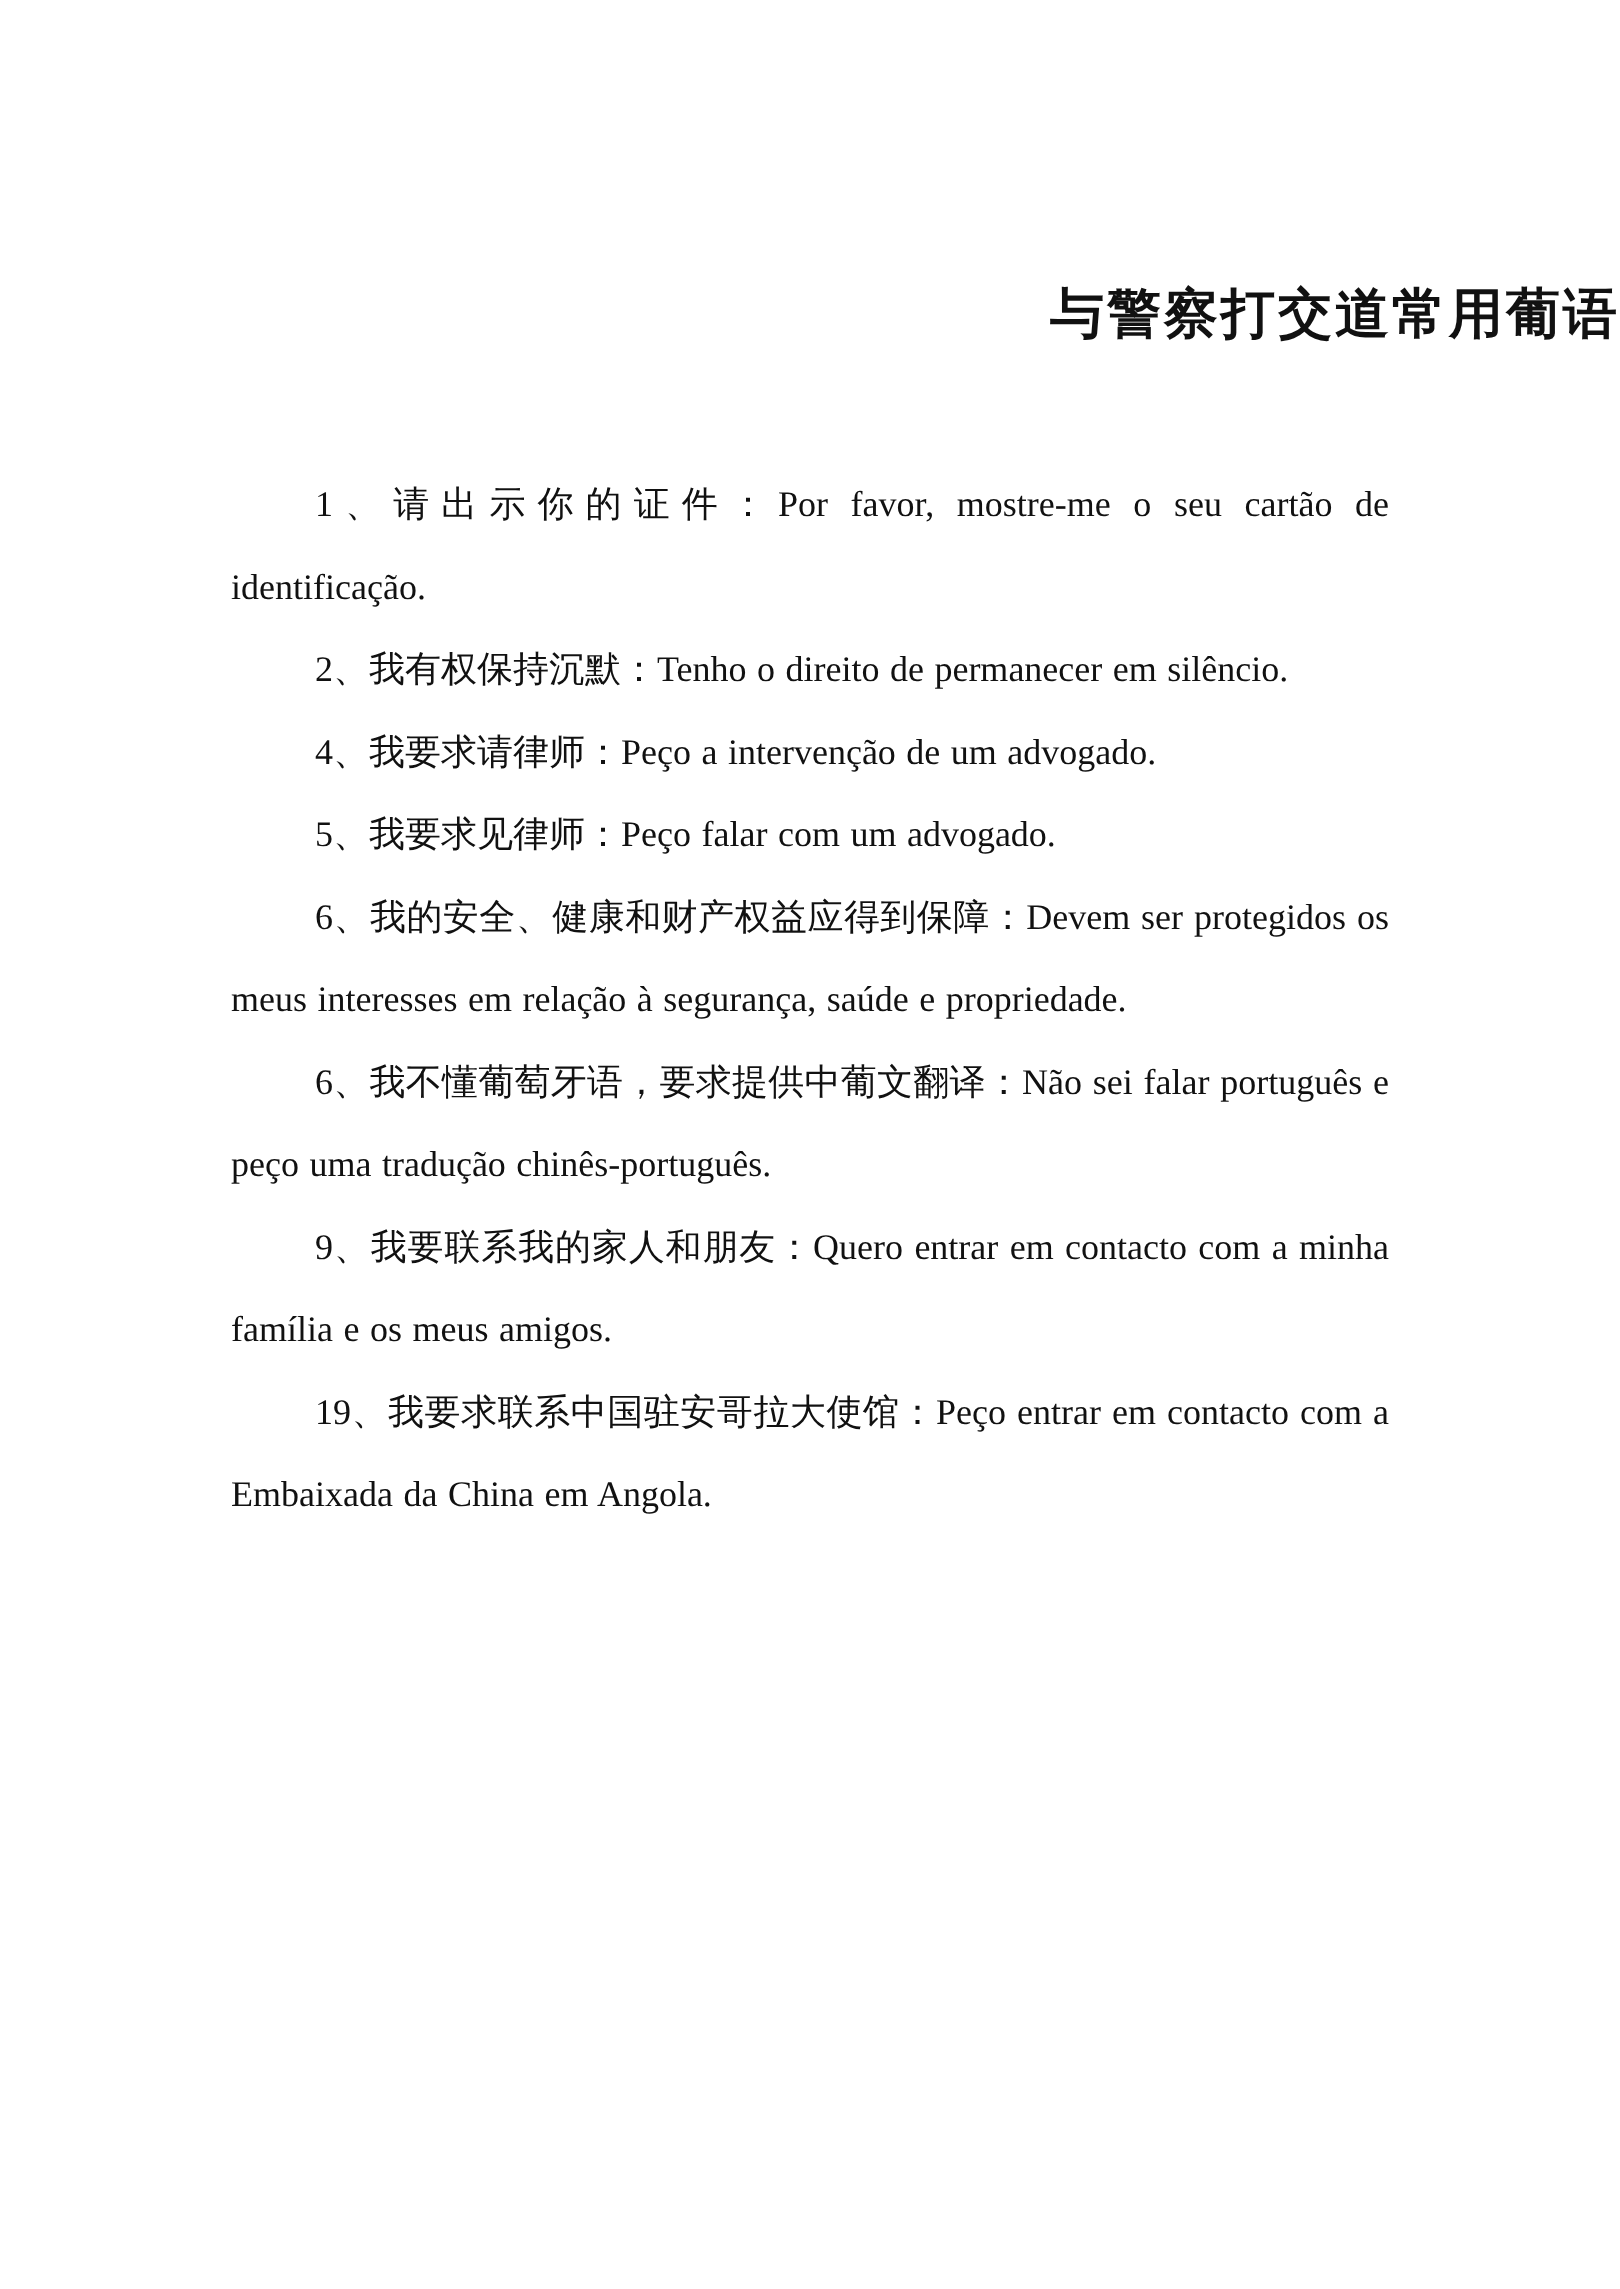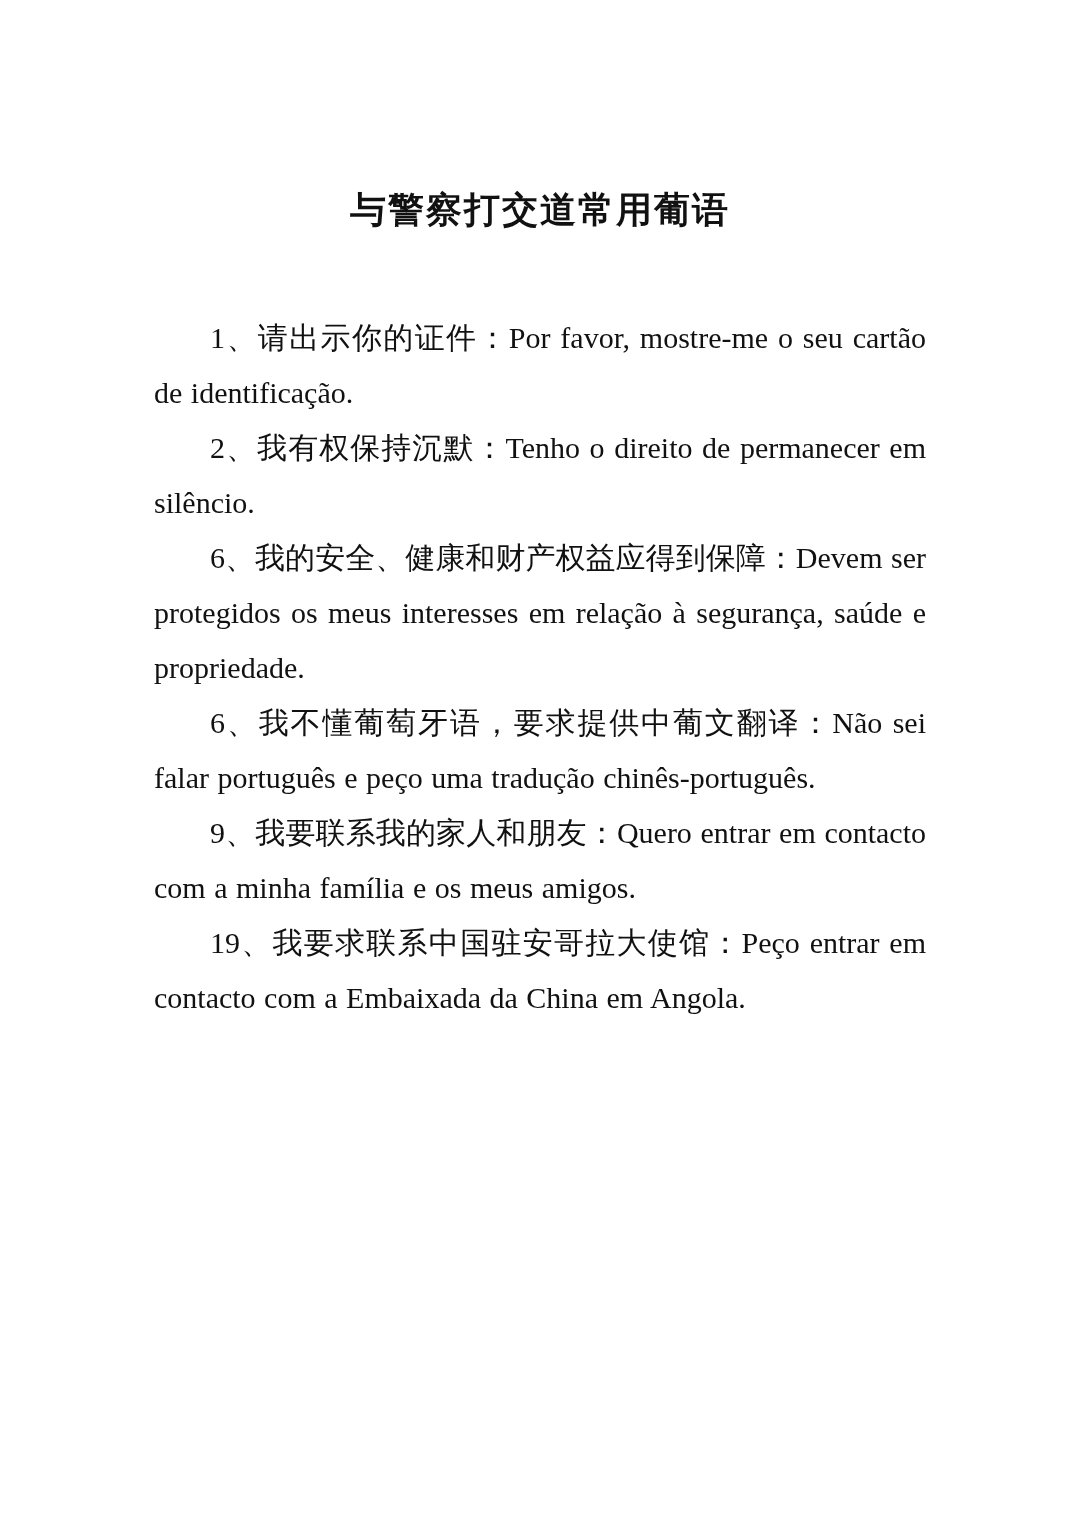--- a/index.html
+++ b/index.html
@@ -17,49 +17,51 @@
   }
   .page {
     width: 1080px;
     height: 1526px;
     background: #ffffff;
     box-sizing: border-box;
   }
   .doc-title {
     margin: 0;
     padding-top: 186px;
-    text-align: center;
+    text-align: right;
     font-family: "DejaVu Sans", "Liberation Sans", sans-serif;
     font-weight: 700;
     font-size: 36px;
     line-height: 48px;
     letter-spacing: 2px;
     color: #111111;
   }
   .content {
     width: 772px;
     margin: 76px auto 0 auto;
   }
   .content p {
     margin: 0;
-    font-size: 30px;
+    font-size: 24px;
     line-height: 55px;
     text-indent: 56px;
     text-align: justify;
     color: #111111;
     word-spacing: 1px;
   }
 </style>
 </head>
 <body>
 
 <div class="page">
   <h1 class="doc-title">与警察打交道常用葡语</h1>
 
   <div class="content">
     <p>1、请出示你的证件：Por favor, mostre-me o seu cartão de identificação.</p>
     <p>2、我有权保持沉默：Tenho o direito de permanecer em silêncio.</p>
+    <p>4、我要求请律师：Peço a intervenção de um advogado.</p>
+    <p>5、我要求见律师：Peço falar com um advogado.</p>
     <p>6、我的安全、健康和财产权益应得到保障：Devem ser protegidos os meus interesses em relação à segurança, saúde e propriedade.</p>
     <p>6、我不懂葡萄牙语，要求提供中葡文翻译：Não sei falar português e peço uma tradução chinês-português.</p>
     <p>9、我要联系我的家人和朋友：Quero entrar em contacto com a minha família e os meus amigos.</p>
     <p>19、我要求联系中国驻安哥拉大使馆：Peço entrar em contacto com a Embaixada da China em Angola.</p>
   </div>
 </div>
 
 </body></html>

